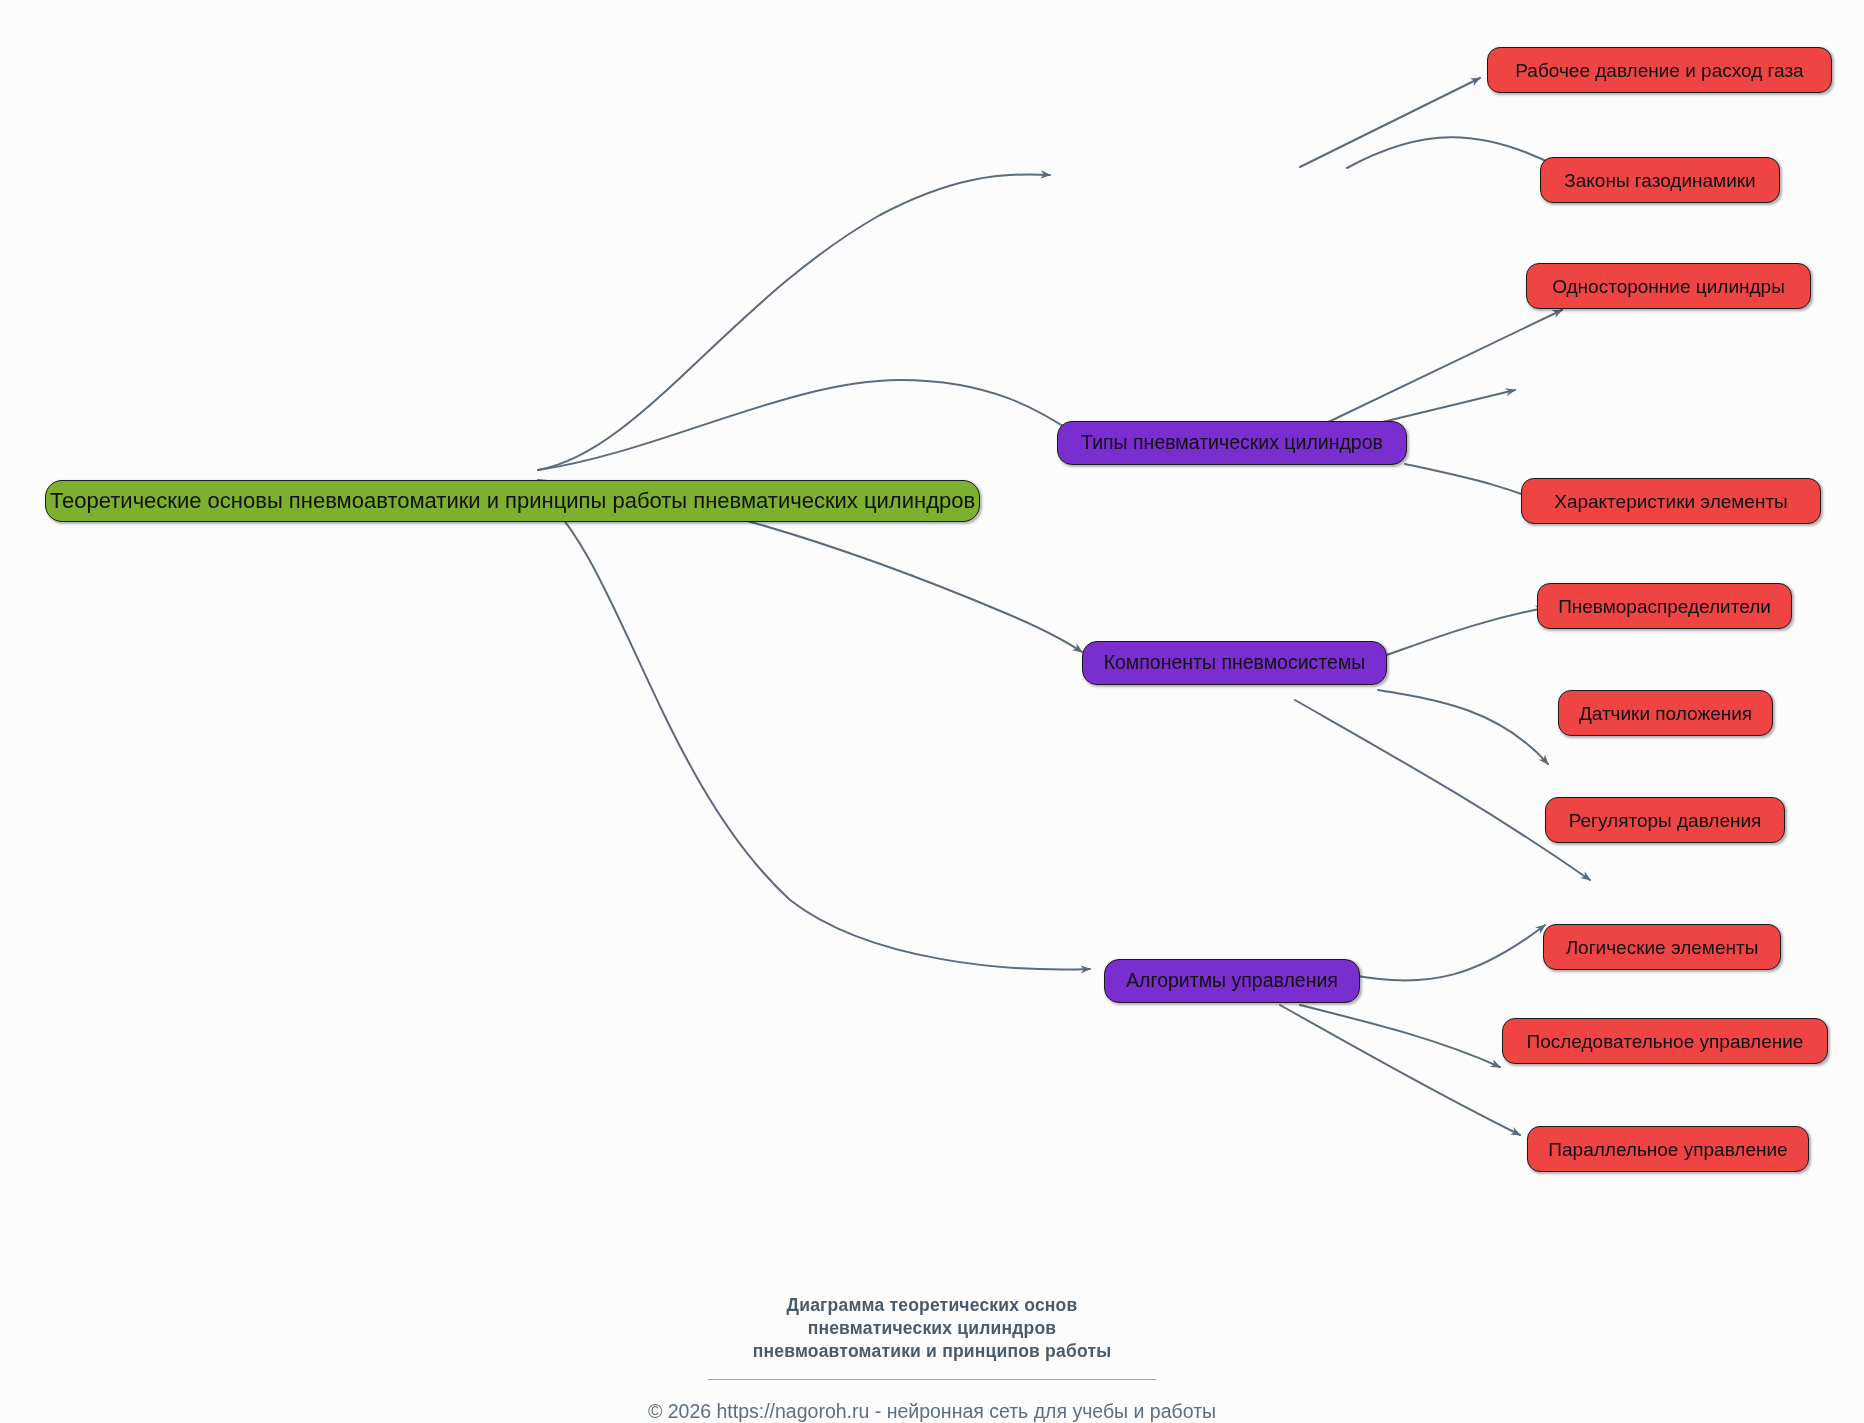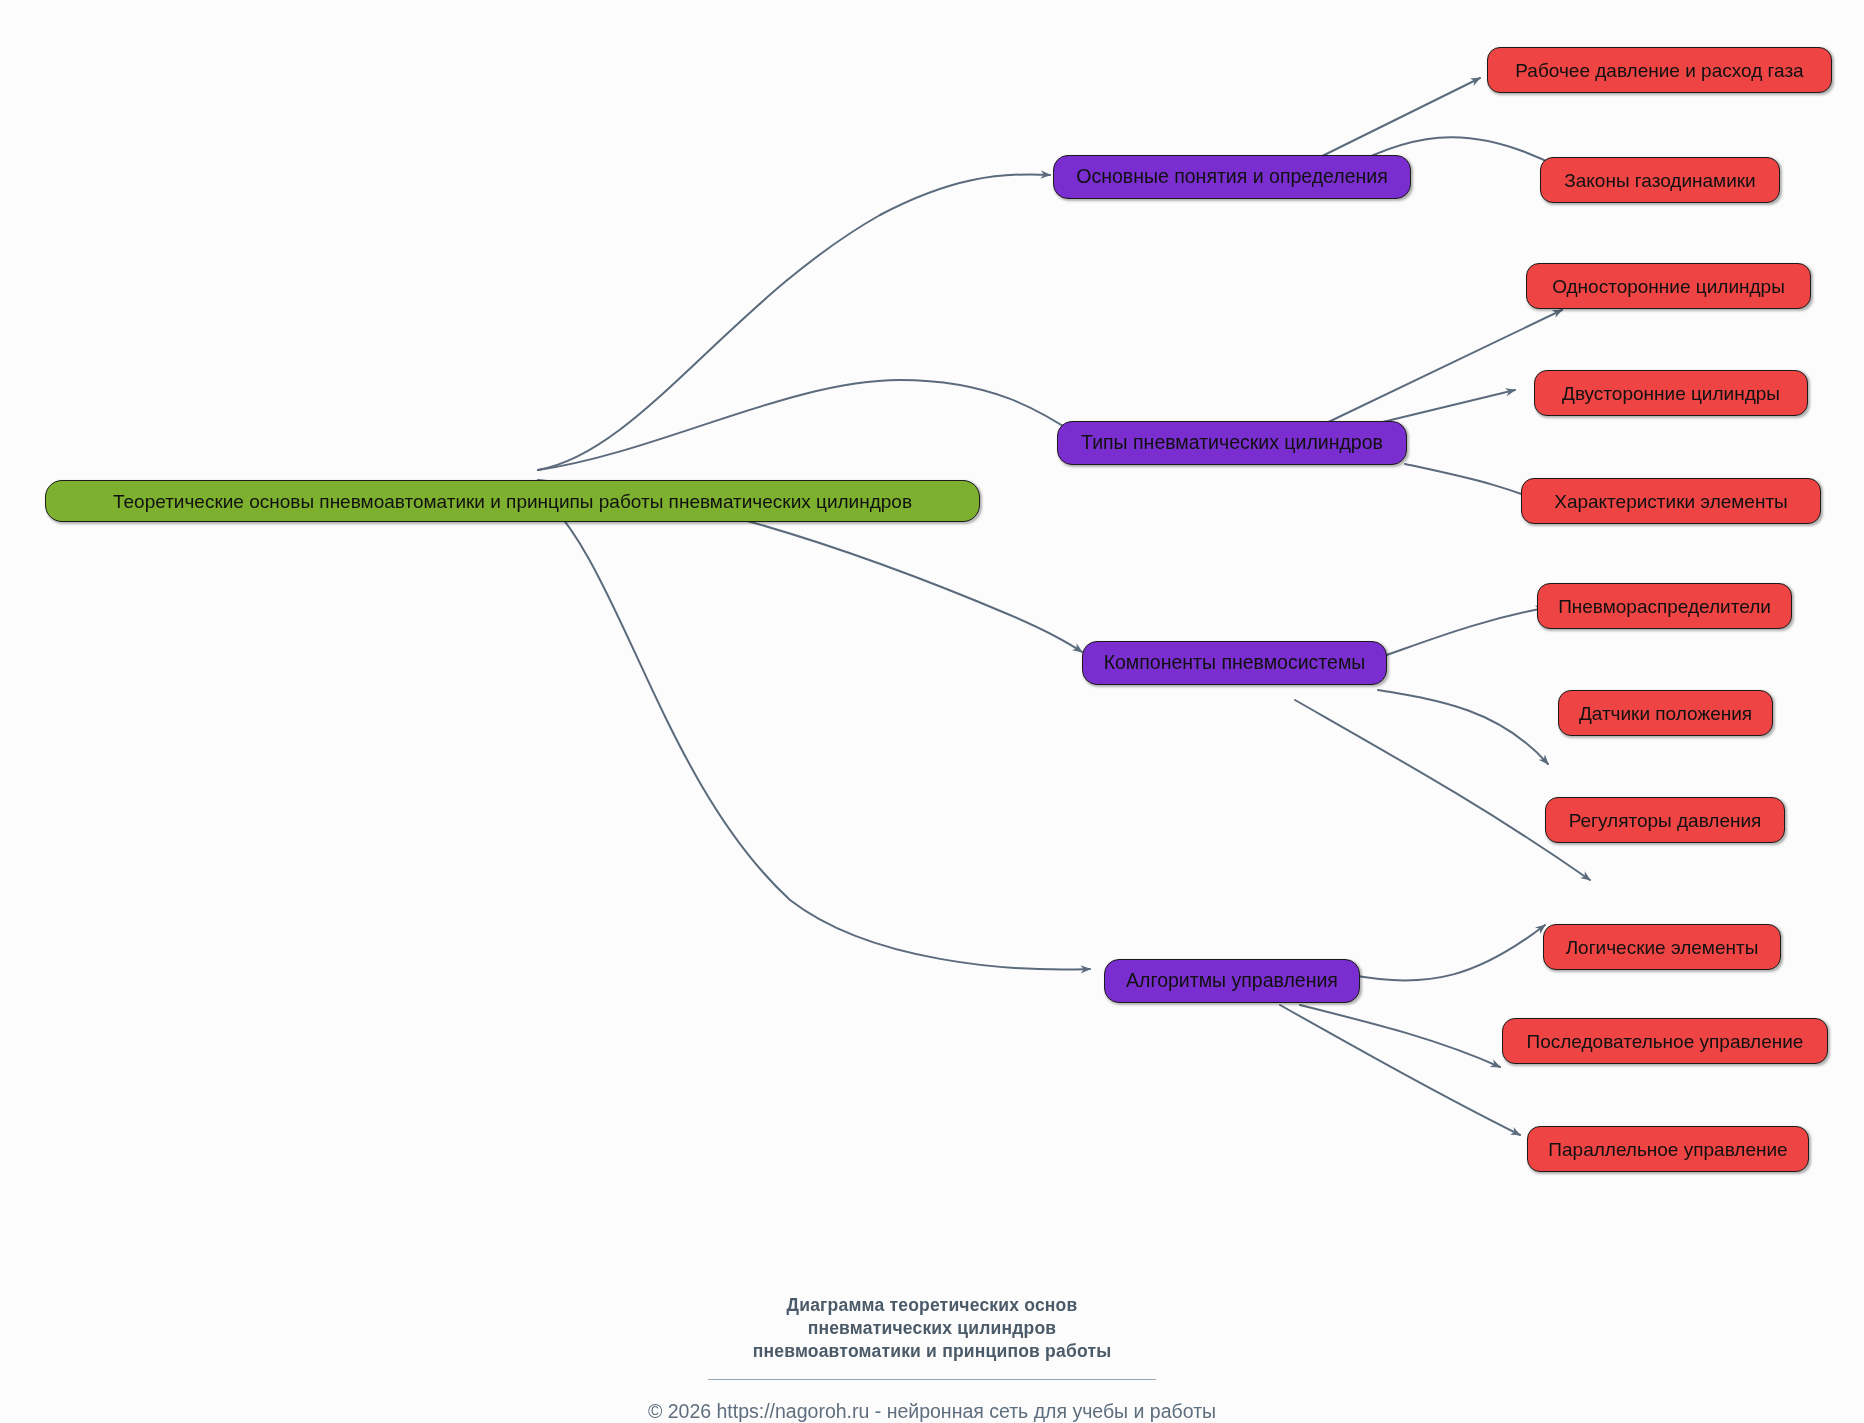--- a/index.html
+++ b/index.html
@@ -49,21 +49,21 @@
     justify-content: center;
     white-space: nowrap;
     color: #111111;
     line-height: 1;
   }
 
   .node-root {
     background: #7cb02e;
     border: 1.6px solid #1b1b1b;
     border-radius: 17px;
-    font-size: 19px;
+    font-size: 22px;
     padding: 0 14px;
     box-shadow: 1.5px 1.5px 2.5px rgba(0,0,0,0.30);
   }
 
   .node-branch {
     background: #7a2ed0;
     border: 1.6px solid #1b1b1b;
     border-radius: 15px;
     font-size: 19.5px;
     padding: 0 16px;
@@ -138,38 +138,32 @@
 
     <path class="edge-path" marker-end="url(#arrowhead)" d="M 1352,975 C 1430,990 1480,975 1545,925"></path>
     <path class="edge-path" marker-end="url(#arrowhead)" d="M 1300,1005 C 1380,1025 1440,1040 1500,1067"></path>
     <path class="edge-path" marker-end="url(#arrowhead)" d="M 1280,1005 C 1360,1050 1440,1095 1520,1135"></path>
   </svg>
 
   <div class="node node-root" id="node-root" style="left:45px; top:480px; width:935px; height:42px;">
     <span>Теоретические основы пневмоавтоматики и принципы работы пневматических цилиндров</span>
   </div>
 
-  <div class="node node-branch" id="node-branch-1" style="left:1053px; top:155px; width:358px; height:44px;">
-    <span>Основные понятия и определения</span>
-  </div>
   <div class="node node-leaf" id="node-b1-leaf-1" style="left:1487px; top:47px; width:345px; height:46px;">
     <span>Рабочее давление и расход газа</span>
   </div>
   <div class="node node-branch" id="node-branch-2" style="left:1057px; top:421px; width:350px; height:44px;">
     <span>Типы пневматических цилиндров</span>
   </div>
 
   <div class="node node-leaf" id="node-b1-leaf-2" style="left:1540px; top:157px; width:240px; height:46px;">
     <span>Законы газодинамики</span>
   </div>
   <div class="node node-leaf" id="node-b2-leaf-1" style="left:1526px; top:263px; width:285px; height:46px;">
     <span>Односторонние цилиндры</span>
-  </div>
-  <div class="node node-leaf" id="node-b2-leaf-2" style="left:1534px; top:370px; width:274px; height:46px;">
-    <span>Двусторонние цилиндры</span>
   </div>
   <div class="node node-leaf" id="node-b2-leaf-3" style="left:1521px; top:478px; width:300px; height:46px;">
     <span>Характеристики элементы</span>
   </div>
 
   <div class="node node-branch" id="node-branch-3" style="left:1082px; top:641px; width:305px; height:44px;">
     <span>Компоненты пневмосистемы</span>
   </div>
   <div class="node node-leaf" id="node-b3-leaf-1" style="left:1537px; top:583px; width:255px; height:46px;">
     <span>Пневмораспределители</span>

